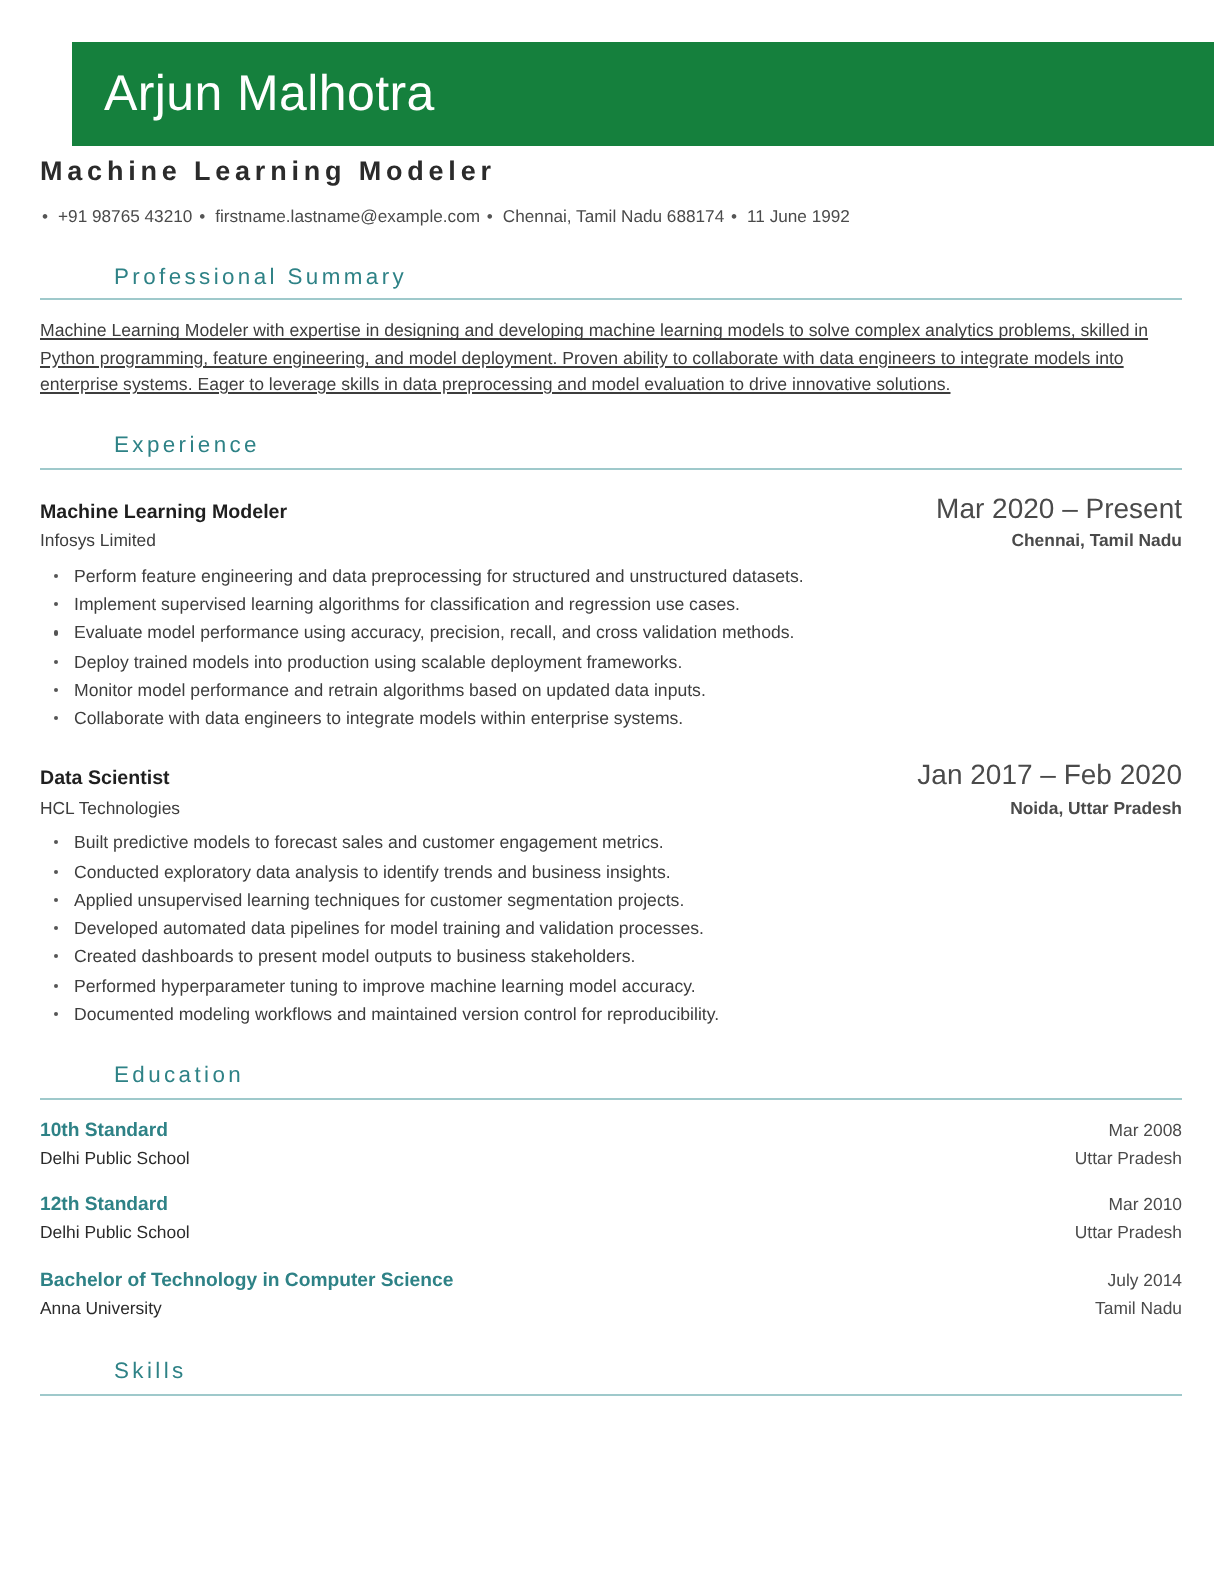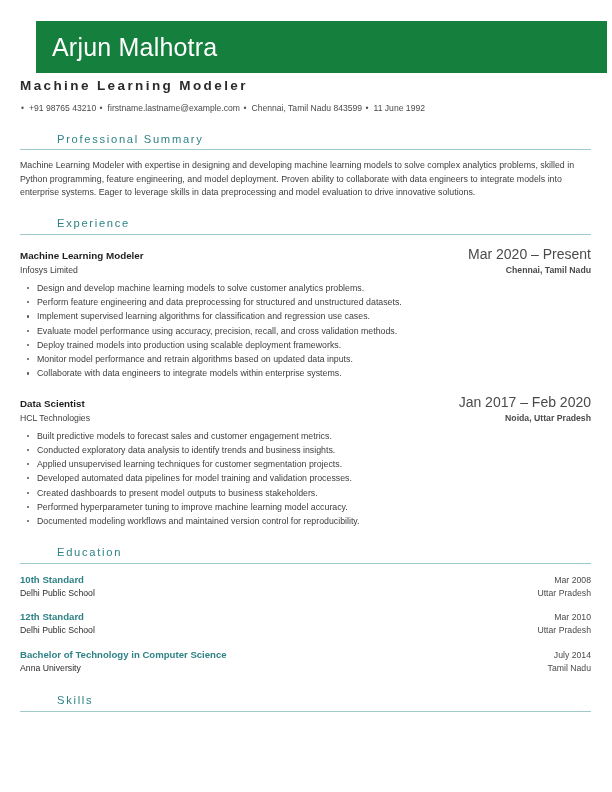--- a/index.html
+++ b/index.html
@@ -89,20 +89,21 @@
     border-top: 1px solid #9FC9CB;
     margin-bottom: 9px;
   }
 
   
   .summary-text {
     font-size: 8.8px;
     line-height: 1.52;
     color: #3d3d3d;
     text-align: left;
+    text-decoration: underline;
   }
 
   
   .exp-entry { margin-bottom: 2px; }
   .exp-entry + .exp-entry { margin-top: 11px; }
   .entry-row {
     display: flex;
     justify-content: space-between;
     align-items: baseline;
   }
@@ -196,21 +197,21 @@
     <div class="header-name">Arjun Malhotra</div>
   </div>
 
   <div class="content">
 
     <div class="job-title">Machine Learning Modeler</div>
 
     <div class="contact-line">
       <span class="contact-dot">•</span><span class="contact-item">+91 98765 43210</span>
       <span class="contact-dot">•</span><span class="contact-item">firstname.lastname@example.com</span>
-      <span class="contact-dot">•</span><span class="contact-item">Chennai, Tamil Nadu 843599</span>
+      <span class="contact-dot">•</span><span class="contact-item">Chennai, Tamil Nadu 688174</span>
       <span class="contact-dot">•</span><span class="contact-item">11 June 1992</span>
     </div>
 
     <div class="section">
       <h2 class="section-title">Professional Summary</h2>
       <div class="section-rule"></div>
       <p class="summary-text">Machine Learning Modeler with expertise in designing and developing machine learning models to solve complex analytics problems, skilled in Python programming, feature engineering, and model deployment. Proven ability to collaborate with data engineers to integrate models into enterprise systems. Eager to leverage skills in data preprocessing and model evaluation to drive innovative solutions.</p>
     </div>
 
     <div class="section">
@@ -220,21 +221,20 @@
       <div class="exp-entry">
         <div class="entry-row">
           <span class="entry-role">Machine Learning Modeler</span>
           <span class="entry-date">Mar 2020 – Present</span>
         </div>
         <div class="entry-row">
           <span class="entry-org">Infosys Limited</span>
           <span class="entry-loc">Chennai, Tamil Nadu</span>
         </div>
         <ul class="bullets">
-          <li>Design and develop machine learning models to solve customer analytics problems.</li>
           <li>Perform feature engineering and data preprocessing for structured and unstructured datasets.</li>
           <li>Implement supervised learning algorithms for classification and regression use cases.</li>
           <li>Evaluate model performance using accuracy, precision, recall, and cross validation methods.</li>
           <li>Deploy trained models into production using scalable deployment frameworks.</li>
           <li>Monitor model performance and retrain algorithms based on updated data inputs.</li>
           <li>Collaborate with data engineers to integrate models within enterprise systems.</li>
         </ul>
       </div>
 
       <div class="exp-entry">

